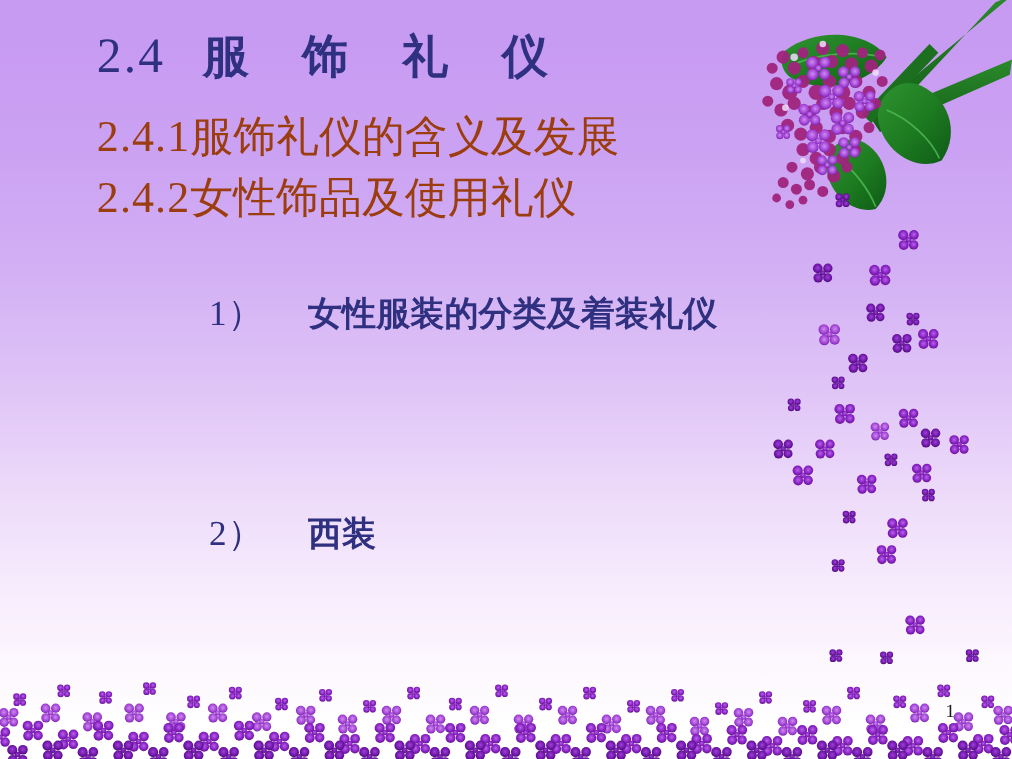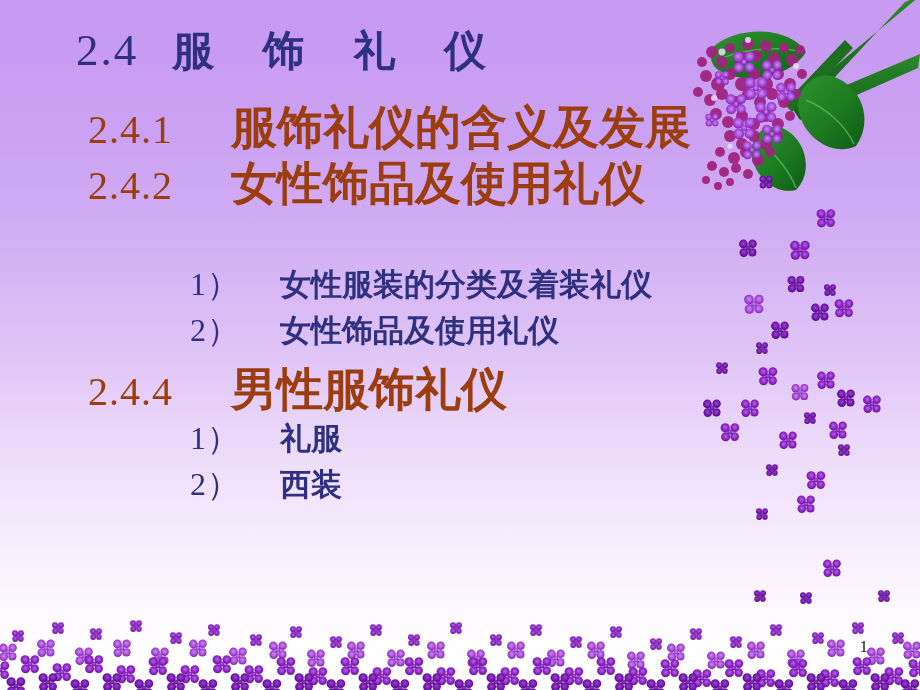--- a/index.html
+++ b/index.html
@@ -33,21 +33,21 @@
     width: 920px;
     height: 690px;
     z-index: 5;
   }
   .line {
     position: absolute;
     white-space: nowrap;
     line-height: 1;
   }
   .title {
-    left: 76px;
+    left: 88px;
     top: 28px;
     font-size: 45px;
     color: #2f3080;
     letter-spacing: 1px;
   }
   .title .num { letter-spacing: 2px; }
   .title .cjk {
     letter-spacing: 17px;
     margin-left: 34px;
     font-family: "DejaVu Sans", sans-serif;
@@ -55,24 +55,23 @@
     font-size: 42px;
   }
 
   .lvl1 {
     left: 88px;
     font-size: 40px;
     color: #9c3d10;
   }
   .lvl1 .num { letter-spacing: 1px; }
   .lvl1 .cjk {
-    margin-left: 58px;
     font-family: "DejaVu Sans", sans-serif;
-    font-weight: 700;
-    font-size: 46px;
+    font-weight: 400;
+    font-size: 39px;
     letter-spacing: 0px;
   }
 
   .lvl1.final { color: #a4101f; }
 
   .lvl2 {
     left: 190px;
     font-size: 32px;
     color: #2f3080;
   }
@@ -313,31 +312,22 @@
 
     <div class="line lvl1 r2">
       <span class="num">2.4.2</span><span class="cjk">女性饰品及使用礼仪</span>
     </div>
 
 
     <div class="line lvl2 s1">
       <span class="num">1）</span><span class="cjk">女性服装的分类及着装礼仪</span>
     </div>
 
-    <div class="line lvl2 s2">
-      <span class="num">2）</span><span class="cjk">女性饰品及使用礼仪</span>
-    </div>
-
-    <div class="line lvl1 r4">
-      <span class="num">2.4.4</span><span class="cjk">男性服饰礼仪</span>
-    </div>
-
-    <div class="line lvl2 s3">
-      <span class="num">1）</span><span class="cjk">礼服</span>
-    </div>
+
+
 
     <div class="line lvl2 s4">
       <span class="num">2）</span><span class="cjk">西装</span>
     </div>
 
 
   </div>
 
   <svg class="art front" viewBox="0 0 920 690">
     <g>

